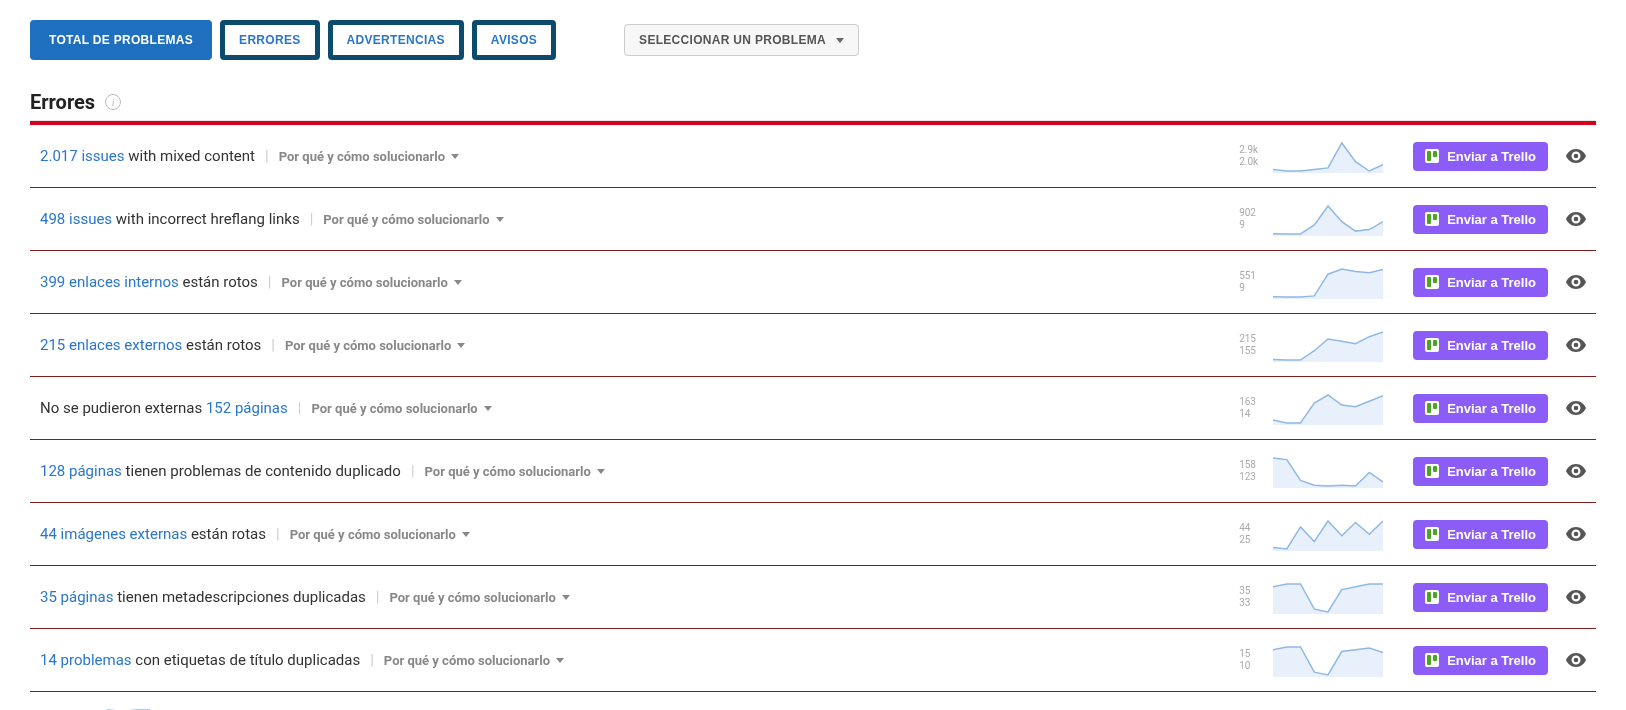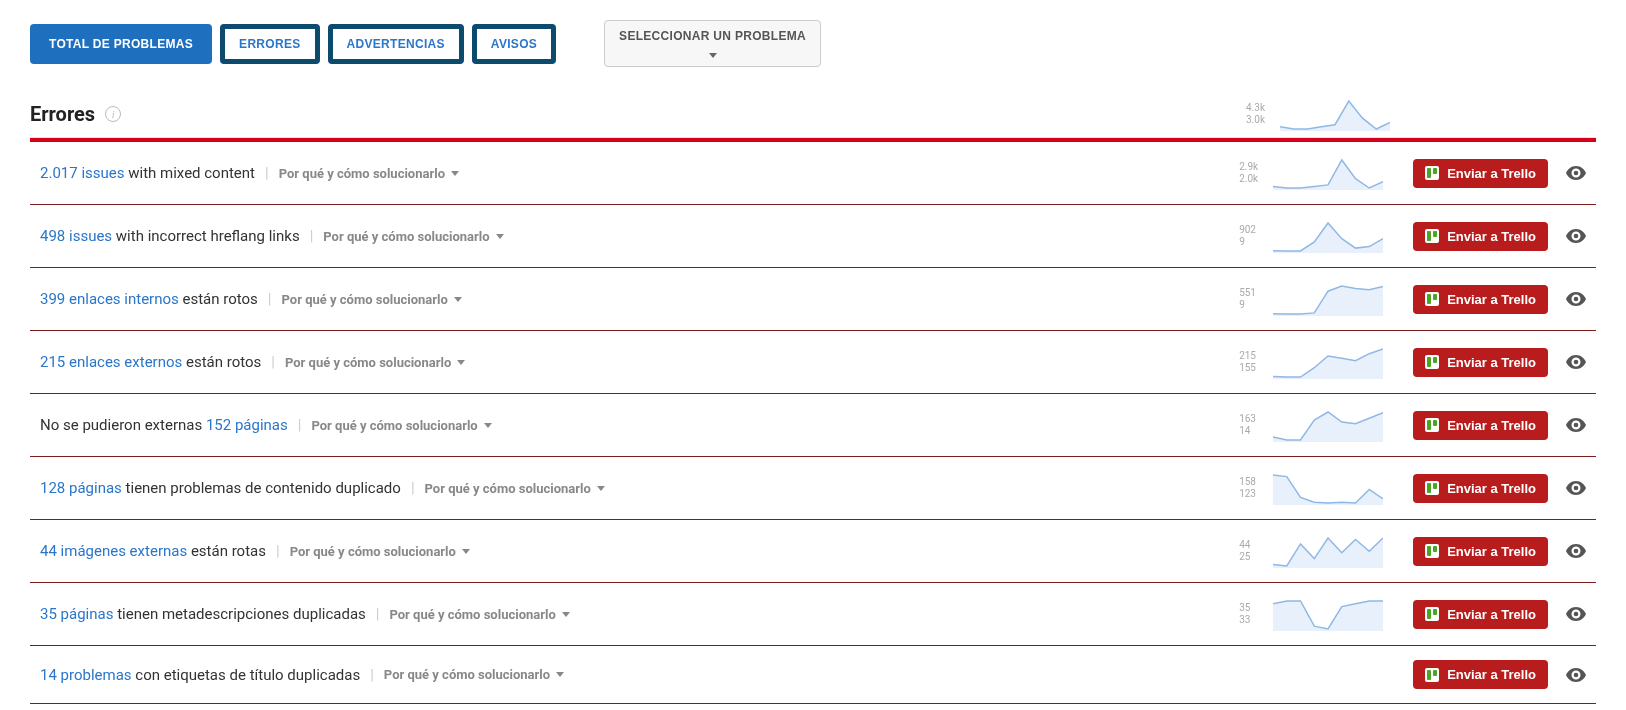--- a/index.html
+++ b/index.html
@@ -1,38 +1,38 @@
 <!DOCTYPE html>
 <html><head>
 <meta charset="utf-8">
 <style>
   * { box-sizing: border-box; margin: 0; padding: 0; }
   body { font-family: -apple-system, BlinkMacSystemFont, "Segoe UI", Roboto, Arial, sans-serif; background: #fff; color: #333; font-size: 14px; }
   .container { width: 1626px; padding: 20px 30px; }
   .top-bar { display: flex; align-items: center; gap: 8px; margin-bottom: 30px; }
   .tab-btn { border: 5px solid #0c4a6e; background: #fff; color: #2a76cb; font-weight: 700; font-size: 12px; padding: 8px 14px; border-radius: 4px; cursor: pointer; letter-spacing: 0.3px; }
   .tab-btn.active { background: #1f6fbf; color: #fff; border-color: #1f6fbf; }
-  .dropdown-btn { margin-left: 40px; border: 1px solid #ccc; background: #f7f7f7; color: #555; font-weight: 600; font-size: 12px; padding: 8px 14px; border-radius: 4px; cursor: pointer; display: inline-flex; align-items: center; gap: 10px; letter-spacing: 0.3px; flex-direction: column; }
+  .dropdown-btn { margin-left: 60px; border: 1px solid #ccc; background: #f7f7f7; color: #555; font-weight: 600; font-size: 12px; padding: 8px 14px; border-radius: 4px; cursor: pointer; display: inline-flex; align-items: center; gap: 10px; letter-spacing: 0.3px; }
   .caret-down { width: 0; height: 0; border-left: 4px solid transparent; border-right: 4px solid transparent; border-top: 5px solid #666; display: inline-block; }
   .section-header { display: flex; align-items: center; justify-content: space-between; border-bottom: 1px solid #e5e5e5; padding-bottom: 6px; }
   .section-title-wrap { display: flex; align-items: center; gap: 10px; }
   .section-title { font-size: 20px; font-weight: 700; color: #222; }
   .info-icon { width: 16px; height: 16px; border: 1px solid #bbb; border-radius: 50%; color: #bbb; font-size: 10px; font-style: italic; display: inline-flex; align-items: center; justify-content: center; font-family: Georgia, serif; }
   .red-sep { height: 4px; background: #d6001c; margin-top: 0; }
   .issue-row { display: flex; align-items: center; border-bottom: 1px solid #7f1d1d; padding: 14px 10px 14px 10px; }
   .issue-text { flex: 1 1 auto; display: flex; align-items: center; gap: 10px; color: #333; font-size: 15px; }
   .issue-text .link { color: #2a76cb; }
   .issue-text a { text-decoration: none; }
   .sep-pipe { color: #ccc; }
   .why-link { color: #888; font-size: 13px; display: inline-flex; align-items: center; gap: 6px; cursor: pointer; font-weight: bold; }
   .why-link .caret-down { border-top-color: #888; }
   .spark-cell { width: 150px; flex: 0 0 150px; display: flex; align-items: center; gap: 6px; }
   .spark-labels { display: flex; flex-direction: column; font-size: 10px; color: #aaa; line-height: 1.2; width: 28px; text-align: left; }
   .sparkline { width: 110px; height: 34px; }
-  .trello-btn { margin-left: 24px; background: #b91c1c; color: #fff; border: none; border-radius: 4px; padding: 7px 12px; font-size: 13px; font-weight: 600; cursor: pointer; display: inline-flex; align-items: center; gap: 8px; }
+  .trello-btn { margin-left: 24px; background: #8b5cf6; color: #fff; border: none; border-radius: 4px; padding: 7px 12px; font-size: 13px; font-weight: 600; cursor: pointer; display: inline-flex; align-items: center; gap: 8px; }
   .trello-icon { width: 14px; height: 14px; background: #fff; border-radius: 2px; position: relative; display: inline-block; }
   .trello-icon::before, .trello-icon::after { content: ""; position: absolute; background: #4aa522; top: 2px; width: 4px; border-radius: 1px; }
   .trello-icon::before { left: 2px; height: 10px; }
   .trello-icon::after { right: 2px; height: 6px; }
   .eye-icon { margin-left: 18px; cursor: pointer; color: #555; }
   .eye-icon svg { display: block; }
   .header-spark-wrap { margin-right: 200px; }
 </style>
 </head>
 <body>
@@ -48,30 +48,20 @@
       <span>SELECCIONAR UN PROBLEMA</span>
       <span class="caret-down"></span>
     </button>
   </div>
 
   <div class="section-header">
     <div class="section-title-wrap">
       <span class="section-title">Errores</span>
       <span class="info-icon">i</span>
     </div>
-    <div class="spark-cell header-spark-wrap">
-      <div class="spark-labels">
-        <span>4.3k</span>
-        <span>3.0k</span>
-      </div>
-      <svg class="sparkline" viewBox="0 0 110 34">
-          <path d="M0.0,29.8 L13.8,32.0 L27.5,32.0 L41.3,29.8 L55.0,27.7 L68.8,4.0 L82.5,21.2 L96.3,32.0 L110.0,25.5 L110,34 L0,34 Z" fill="#e8f1fb" stroke="none"></path>
-          <path d="M0.0,29.8 L13.8,32.0 L27.5,32.0 L41.3,29.8 L55.0,27.7 L68.8,4.0 L82.5,21.2 L96.3,32.0 L110.0,25.5" fill="none" stroke="#8fb8e5" stroke-width="1.5"></path>
-        </svg>
-    </div>
   </div>
   <div class="red-sep"></div>
 
   <div id="issues-list">
       <div class="issue-row">
         <div class="issue-text">
           <span><a class="link" href="#">2.017 issues</a><span> with mixed content</span></span>
           <span class="sep-pipe">|</span>
           <span class="why-link">
             <span>Por qué y cómo solucionarlo</span>
@@ -311,20 +301,30 @@
       </div>
       <div class="issue-row">
         <div class="issue-text">
           <span><a class="link" href="#">14 problemas</a><span> con etiquetas de título duplicadas</span></span>
           <span class="sep-pipe">|</span>
           <span class="why-link">
             <span>Por qué y cómo solucionarlo</span>
             <span class="caret-down"></span>
           </span>
         </div>
+        <div class="spark-cell">
+          <div class="spark-labels">
+            <span>15</span>
+            <span>10</span>
+          </div>
+          <svg class="sparkline" viewBox="0 0 110 34">
+            <path d="M0.0,6.8 L13.8,4.0 L27.5,4.0 L41.3,29.2 L55.0,32.0 L68.8,8.5 L82.5,6.8 L96.3,5.1 L110.0,9.6 L110,34 L0,34 Z" fill="#e8f1fb" stroke="none"></path>
+            <path d="M0.0,6.8 L13.8,4.0 L27.5,4.0 L41.3,29.2 L55.0,32.0 L68.8,8.5 L82.5,6.8 L96.3,5.1 L110.0,9.6" fill="none" stroke="#8fb8e5" stroke-width="1.5"></path>
+          </svg>
+        </div>
         <button class="trello-btn">
           <span class="trello-icon"></span>
           <span>Enviar a Trello</span>
         </button>
         <span class="eye-icon">
           <svg width="20" height="14" viewBox="0 0 20 14">
             <path d="M10 0C5 0 1.5 3.5 0 7c1.5 3.5 5 7 10 7s8.5-3.5 10-7c-1.5-3.5-5-7-10-7zm0 11.5A4.5 4.5 0 1 1 10 2.5a4.5 4.5 0 0 1 0 9z" fill="#555"></path>
             <circle cx="10" cy="7" r="2.3" fill="#555"></circle>
           </svg>
         </span>

